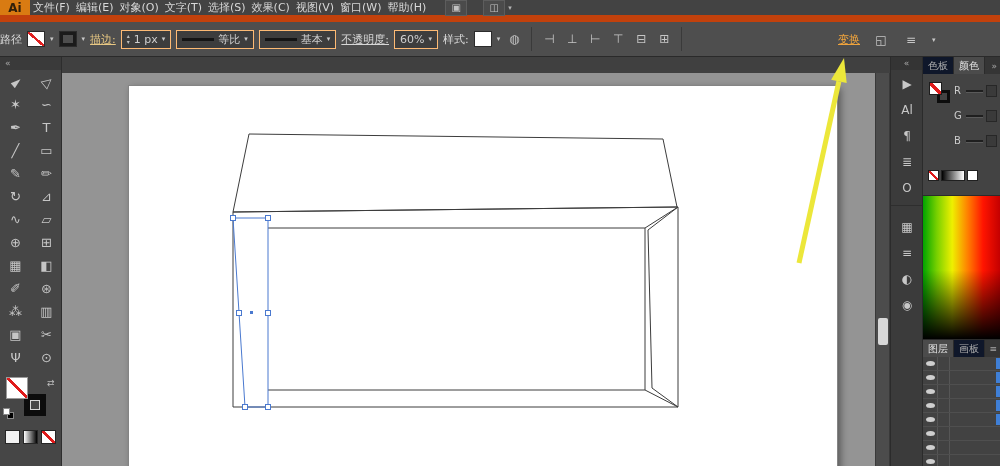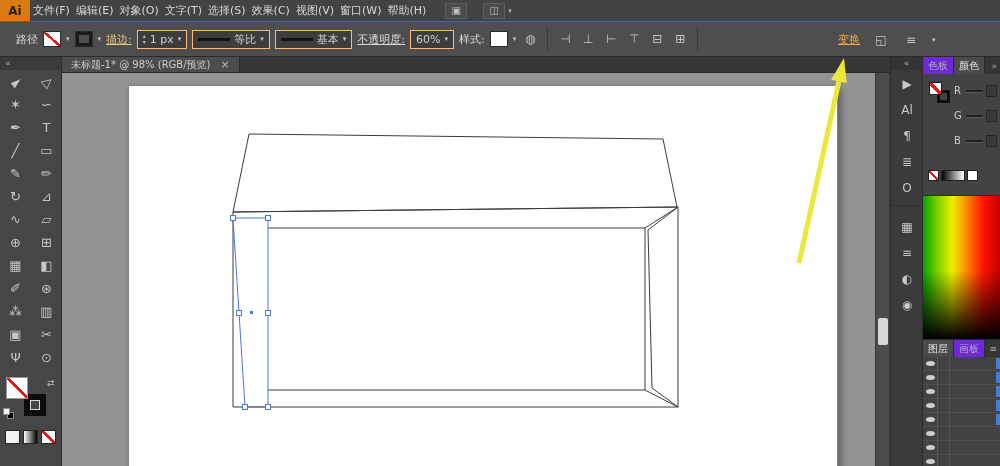--- a/index.html
+++ b/index.html
@@ -1,28 +1,28 @@
 <!DOCTYPE html>
 <html><head>
 <meta charset="utf-8">
 <style>
   *{margin:0;padding:0;box-sizing:border-box}
   html,body{width:1000px;height:466px;overflow:hidden;background:#333}
   body{font-family:"DejaVu Sans","Liberation Sans",sans-serif;font-size:11px;color:#cfcfcf}
   #app{position:relative;width:1000px;height:466px;background:#404040;overflow:hidden}
 
   
-  .menubar{position:absolute;top:0;left:0;right:0;height:22px;background:#434343;border-bottom:1px solid #c2410c;display:flex;align-items:stretch}
+  .menubar{position:absolute;top:0;left:0;right:0;height:22px;background:#434343;border-bottom:7px solid #c2410c;display:flex;align-items:stretch}
   .ai-logo{width:30px;background:#d97b12;color:#31200a;font-weight:bold;font-size:12px;display:flex;align-items:center;justify-content:center}
   .menu-item{padding:0 3px;display:flex;align-items:center;color:#d8d8d8;cursor:default;white-space:nowrap}
   .mb-icon{width:22px;height:16px;border:1px solid #5d5d5d;background:#4b4b4b;margin-left:16px;align-self:center;display:flex;align-items:center;justify-content:center;font-size:10px;color:#c2c2c2}
   .mb-caret{font-size:7px;color:#b5b5b5;align-self:center;margin-left:3px}
 
   
-  .controlbar{position:absolute;top:22px;left:0;right:0;height:35px;background:#4e4e4e;border-bottom:1px solid #2a2a2a;display:flex;align-items:center;gap:5px;padding:0 16px;white-space:nowrap}
+  .controlbar{position:absolute;top:22px;left:0;right:0;height:35px;background:#4e4e4e;border-bottom:1px solid #2a2a2a;display:flex;align-items:center;gap:5px;padding:0 0;white-space:nowrap}
   .cb-label{color:#dcdcdc}
   .cb-link{color:#e8c883;text-decoration:underline;cursor:pointer}
   .cb-link.plain{color:#d8d8d8}
   .cb-sw{position:relative;width:18px;height:16px;border:1px solid #2b2b2b;background:#fff;flex:none}
   .cb-sw.none{background:linear-gradient(to top right,#fff 44%,#e02020 44%,#e02020 56%,#fff 56%)}
   .cb-sw.stroke{background:#4e4e4e;box-shadow:inset 0 0 0 3px #1b1b1b}
   .caret{font-size:7px;color:#c8c8c8}
   .valbox{background:#3d3d3d;border:1px solid #fdba74;height:19px;display:inline-flex;align-items:center;padding:0 5px;gap:4px;flex:none}
   .spin{display:inline-flex;flex-direction:column;font-size:6px;line-height:6px;color:#bdbdbd}
   .lineg{width:32px;height:3px;background:#141414;flex:none}
@@ -64,21 +64,21 @@
 
   
   .dock{position:absolute;top:57px;left:890px;width:32px;bottom:0;background:#3b3b3b;border-left:1px solid #2b2b2b}
   .dock-expand{height:13px;background:#343434;color:#ababab;font-size:9px;line-height:13px;text-align:center;cursor:pointer}
   .dock-icon{width:32px;height:24px;display:flex;align-items:center;justify-content:center;color:#c8c8c8;font-size:12px;margin-top:2px;cursor:pointer}
   .dock-gap{height:8px;border-top:1px solid #2e2e2e;margin-top:5px}
 
   
   .rightpanel{position:absolute;top:57px;left:922px;width:78px;bottom:0;background:#434343;border-left:1px solid #2b2b2b}
   .ptabs{height:17px;background:#353535;display:flex;align-items:stretch;font-size:10px;overflow:hidden}
-  .ptab{padding:0 5px;display:flex;align-items:center;background:#6d28d9;color:#b2b2b2;border-right:1px solid #2b2b2b;cursor:pointer;white-space:nowrap}
+  .ptab{padding:0 5px;display:flex;align-items:center;background:#0f172a;color:#b2b2b2;border-right:1px solid #2b2b2b;cursor:pointer;white-space:nowrap}
   .ptab.active{background:#4b4b4b;color:#e4e4e4}
   .pcollapse{margin-left:auto;padding:0 3px;display:flex;align-items:center;color:#a8a8a8;font-size:9px;cursor:pointer}
   .color-body{position:relative;height:122px;border-bottom:1px solid #2b2b2b}
   .cfs-fill{position:absolute;left:6px;top:8px;width:13px;height:13px;border:1px solid #1d1d1d;background:linear-gradient(to top right,#fff 40%,#e01b1b 40%,#e01b1b 60%,#fff 60%),#fff;z-index:2}
   .cfs-stroke{position:absolute;left:14px;top:16px;width:13px;height:13px;border:3px solid #0d0d0d;background:#434343;z-index:1}
   .sliders{position:absolute;left:31px;top:4px;right:3px}
   .srow{display:flex;align-items:center;height:25px;gap:3px}
   .slabel{width:9px;color:#cccccc;font-size:10px}
   .strack{flex:1;height:2px;background:#1f1f1f;box-shadow:0 1px 0 #5a5a5a}
   .sval{width:11px;height:12px;background:#3a3a3a;border:1px solid #272727}
@@ -164,26 +164,20 @@
     <span class="cb-icon">⊞</span>
     <span class="sep"></span>
     <div class="cb-right">
       <span class="cb-link cb-transform">变换</span>
       <span class="cb-icon">◱</span>
       <span class="cb-icon">≡</span>
       <span class="caret">▾</span>
     </div>
   </div>
 
-  <div class="tabbar">
-    <div class="tab">
-      <span>未标题-1* @ 98% (RGB/预览)</span>
-      <span class="tab-close">×</span>
-    </div>
-  </div>
 
   <div class="toolbar">
     <div class="tb-collapse">«</div>
     <div class="tools">
       <div class="tool">
           <span class="rot">►</span>
         </div>
       <div class="tool">
           <span class="rot">▷</span>
         </div>

